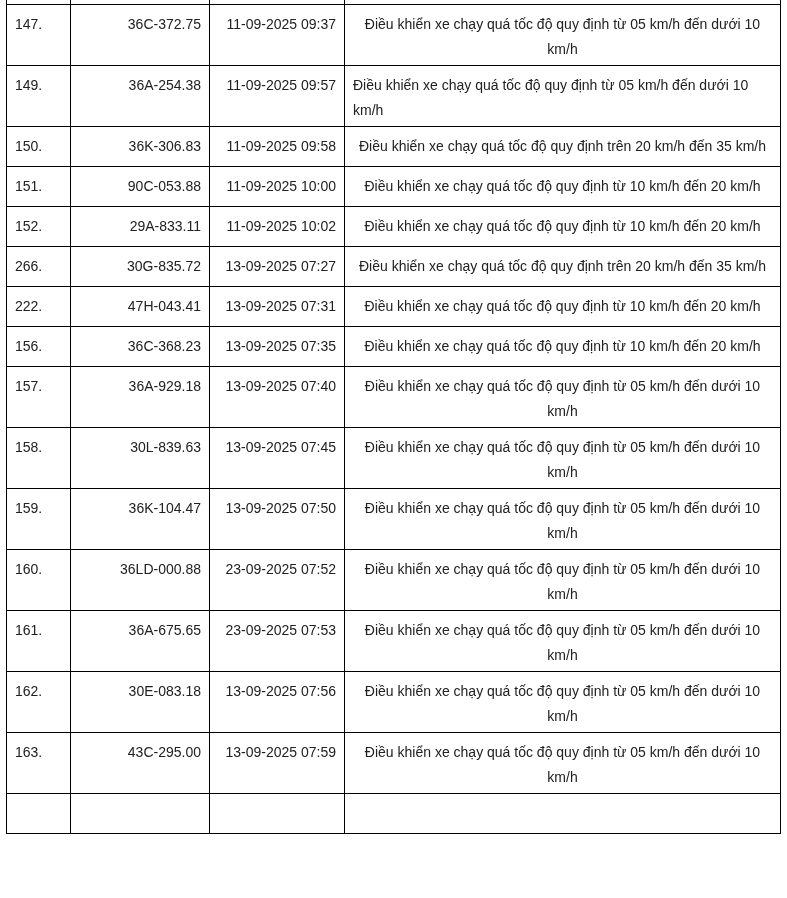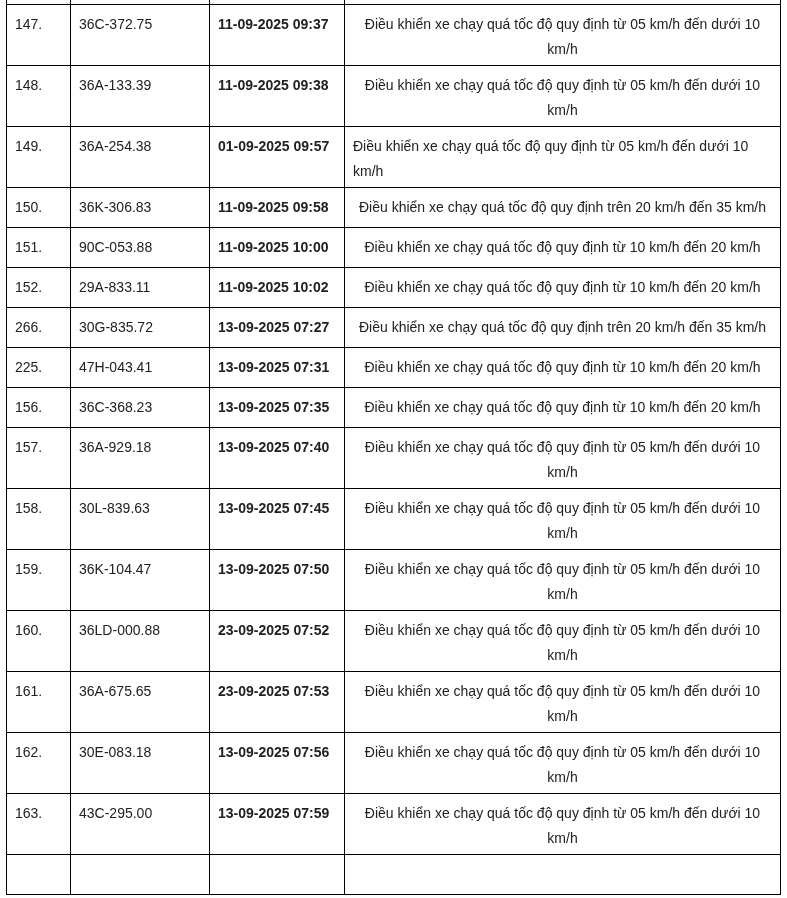--- a/index.html
+++ b/index.html
@@ -29,22 +29,22 @@
   table.violations td {
     border: 1px solid var(--border-color);
     vertical-align: top;
     padding: 7px 8px 3px 8px;
     font-size: 14px;
     line-height: 25px;
     color: var(--text-color);
     overflow: hidden;
   }
   td.c-no   { text-align: left; padding-left: 6px; }
-  td.c-plate{ text-align: left; border-radius: 15px; }
-  td.c-time { text-align: left; font-weight: bold; }
+  td.c-plate{ text-align: right; border-radius: 15px; }
+  td.c-time { text-align: right; }
   td.c-desc { text-align: center; white-space: pre-line; }
   td.c-desc.align-left { text-align: left; }
   tr.tall  { height: 60px; }
   tr.short { height: 40px; }
   tr.sliver-top td    { padding: 0; height: 6px; }
   tr.sliver-bottom td { padding: 0; height: 40px; }
 </style>
 </head>
 <body>
 
@@ -65,32 +65,25 @@
       </tr>
 
   <tr class="tall">
     <td class="c-no">147.</td>
     <td class="c-plate">36C-372.75</td>
     <td class="c-time">11-09-2025 09:37</td>
     <td class="c-desc">Điều khiển xe chạy quá tốc độ quy định từ 05 km/h đến dưới 10
 km/h</td>
   </tr>
 
-  <tr class="tall">
-    <td class="c-no">148.</td>
-    <td class="c-plate">36A-133.39</td>
-    <td class="c-time">11-09-2025 09:38</td>
-    <td class="c-desc">Điều khiển xe chạy quá tốc độ quy định từ 05 km/h đến dưới 10
-km/h</td>
-  </tr>
 
   <tr class="tall">
     <td class="c-no">149.</td>
     <td class="c-plate">36A-254.38</td>
-    <td class="c-time">01-09-2025 09:57</td>
+    <td class="c-time">11-09-2025 09:57</td>
     <td class="c-desc align-left">Điều khiển xe chạy quá tốc độ quy định từ 05 km/h đến dưới 10
 km/h</td>
   </tr>
 
   <tr class="short">
     <td class="c-no">150.</td>
     <td class="c-plate">36K-306.83</td>
     <td class="c-time">11-09-2025 09:58</td>
     <td class="c-desc">Điều khiển xe chạy quá tốc độ quy định trên 20 km/h đến 35 km/h</td>
   </tr>
@@ -111,21 +104,21 @@
 
   <tr class="short">
     <td class="c-no">266.</td>
     <td class="c-plate">30G-835.72</td>
     <td class="c-time">13-09-2025 07:27</td>
     <td class="c-desc">Điều khiển xe chạy quá tốc độ quy định trên 20 km/h đến 35 km/h</td>
   </tr>
 
 
   <tr class="short">
-    <td class="c-no">225.</td>
+    <td class="c-no">222.</td>
     <td class="c-plate">47H-043.41</td>
     <td class="c-time">13-09-2025 07:31</td>
     <td class="c-desc">Điều khiển xe chạy quá tốc độ quy định từ 10 km/h đến 20 km/h</td>
   </tr>
 
   <tr class="short">
     <td class="c-no">156.</td>
     <td class="c-plate">36C-368.23</td>
     <td class="c-time">13-09-2025 07:35</td>
     <td class="c-desc">Điều khiển xe chạy quá tốc độ quy định từ 10 km/h đến 20 km/h</td>

